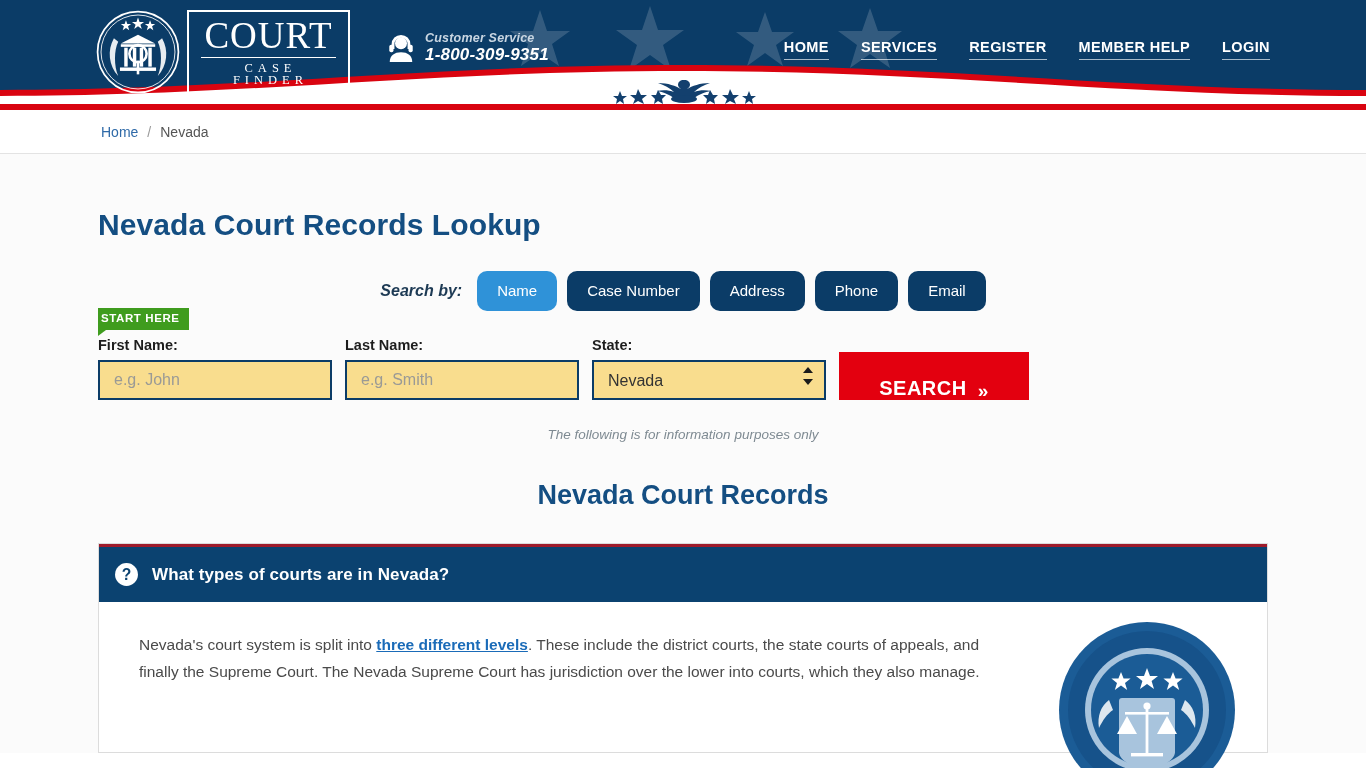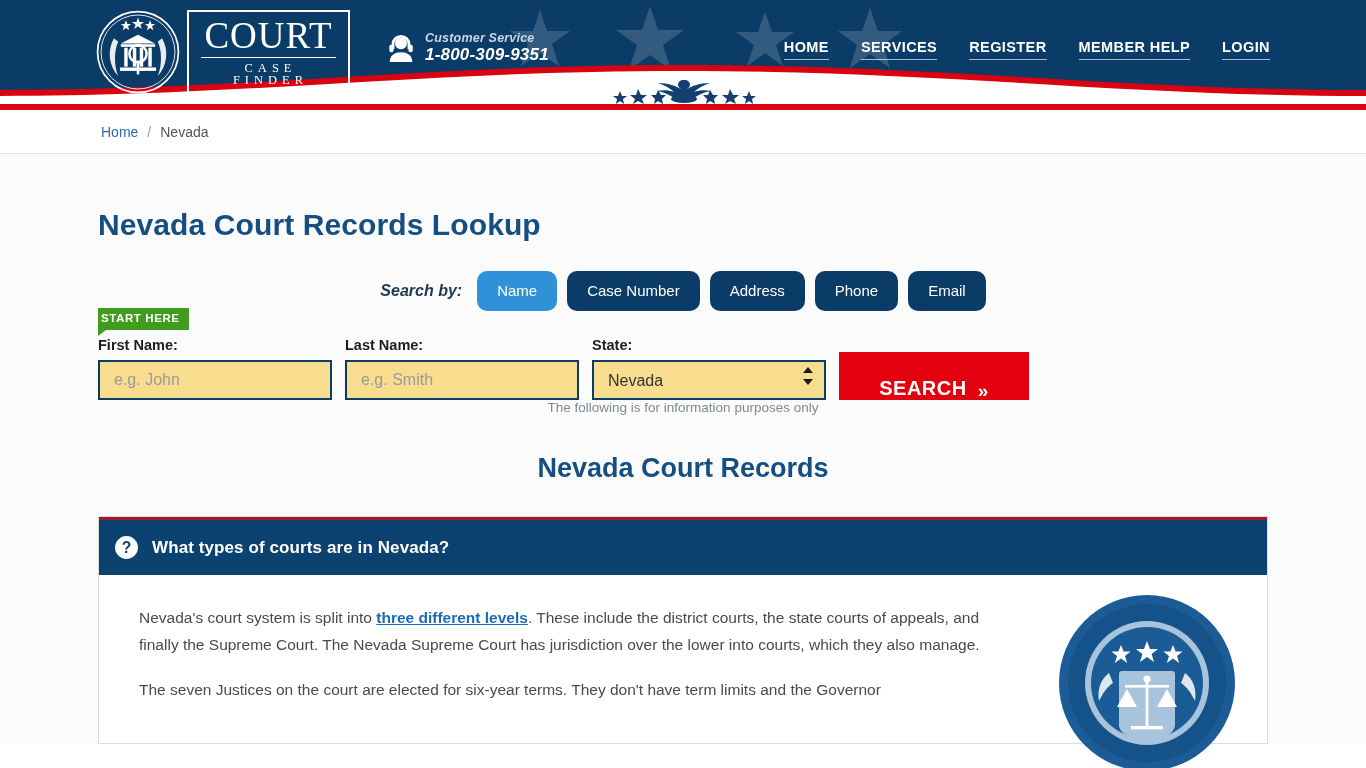--- a/index.html
+++ b/index.html
@@ -276,21 +276,23 @@
     align-items: flex-end;
     gap: 11px;
     width: 190px;
     justify-content: center;
   }
   .chev2 { font-size: 19px; line-height: 1; }
 
   .disclaimer {
     text-align: center;
     font-size: 13.5px;
+    font-style: italic;
     color: #7e8a92;
+    margin-top: 27px;
   }
 
   .section-title {
     text-align: center;
     color: #144e82;
     font-size: 27px;
     font-weight: bold;
     margin: 38px 0 0 0;
   }
 
@@ -492,21 +494,20 @@
     <div class="panel">
       <div class="panel-head">
         <svg class="q-icon" viewBox="0 0 24 24">
           <circle cx="12" cy="12" r="11" fill="#ffffff"></circle>
           <text x="12" y="17.5" text-anchor="middle" font-family="Liberation Sans, sans-serif" font-size="15" font-weight="bold" fill="#0b4270">?</text>
         </svg>
         <h3>What types of courts are in Nevada?</h3>
       </div>
       <div class="panel-body">
         <p><span>Nevada's court system is split into </span><a class="inline" href="#">three different levels</a><span>. These include the district courts, the state courts of appeals, and finally the Supreme Court. The Nevada Supreme Court has jurisdiction over the lower into courts, which they also manage.</span></p>
-        <p>The seven Justices on the court are elected for six-year terms. They don't have term limits and the Governor</p>
 
         <div class="seal-wrap">
           <svg viewBox="0 0 180 180" width="180" height="180">
             <circle cx="90" cy="90" r="88" fill="#1b5c96"></circle>
             <circle cx="90" cy="90" r="79" fill="#16528a"></circle>
             <circle cx="90" cy="90" r="62" fill="#a8c4dd"></circle>
             <circle cx="90" cy="90" r="56" fill="#1b5c96"></circle>
             <path id="arcTop" d="M 90,18 m -58,0 a 58,58 0 0,1 116,0" fill="none"></path>
             <text font-family="Liberation Sans, sans-serif" font-size="21" font-weight="bold" fill="#ffffff" letter-spacing="3">
               <textPath href="#arcTop" startOffset="50%" text-anchor="middle">NEVADA</textPath>

